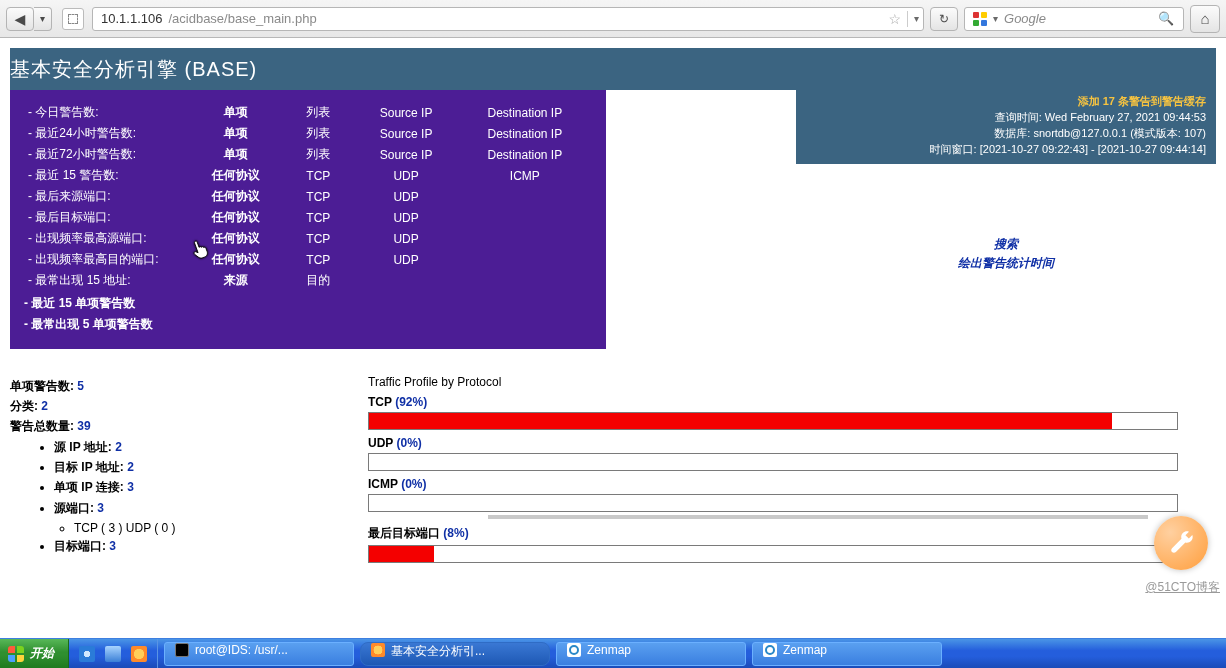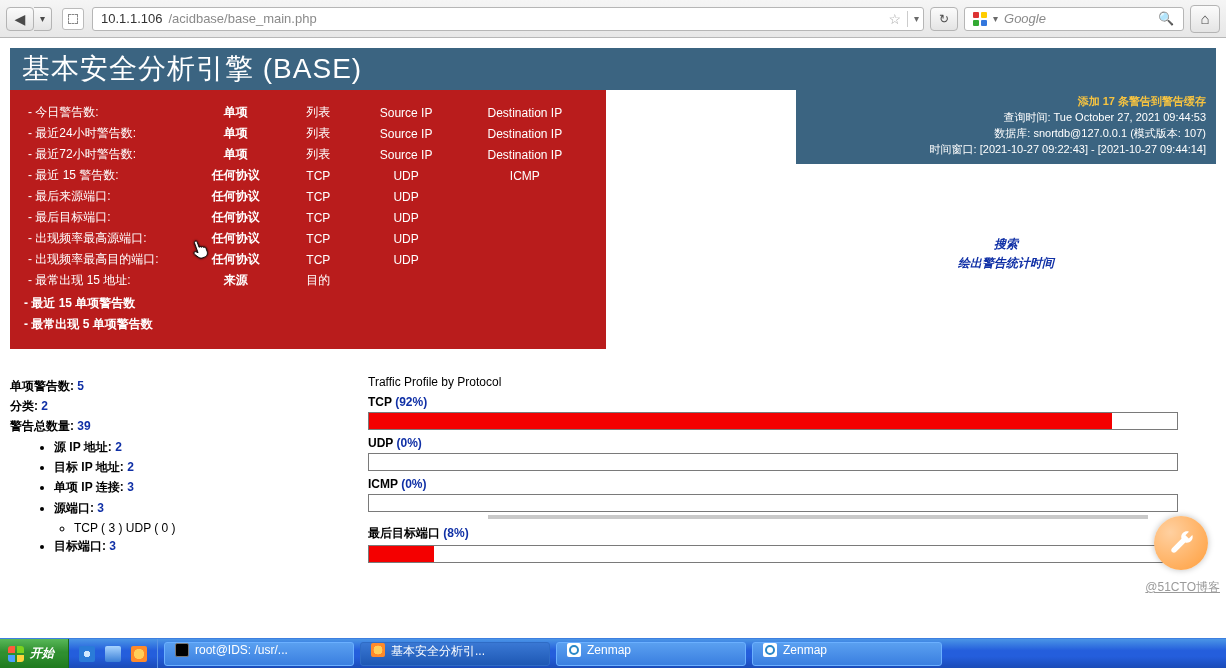--- a/index.html
+++ b/index.html
@@ -72,33 +72,33 @@
     position:relative;
     padding:10px 10px 0 10px;
     height:592px;
     overflow:hidden;
   }
   .title-bar{
     background:#3b6481;
     color:#fff;
     height:42px;
     display:flex;align-items:center;
-    padding:0 12px;
-    font-size:28px;
+    padding:0 0;
+    font-size:20px;
     letter-spacing:1px;
     font-family:"SimHei","Microsoft YaHei",sans-serif;
   }
   .two-panel{
     display:flex;
     gap:8px;
     align-items:flex-start;
   }
   .left-panel{
     width:596px;
-    background:#b91c1c;
+    background:#4c1d95;
     color:#fff;
     padding:12px 14px 14px 14px;
     font-size:12px;
   }
   .left-table{width:100%; border-collapse:collapse;}
   .left-table td{white-space:nowrap;padding:2px 4px;}
   .left-table .c1{width:160px;}
   .left-table .c2{width:90px;font-weight:bold;text-align:center;}
   .left-table .c3{width:70px;text-align:center;}
   .left-table .c4{width:100px;text-align:center;}
@@ -221,21 +221,21 @@
   .ic-ie{background:radial-gradient(circle,#cfe8ff 30%,#2a7bd8 31%);}
   .ic-desk{background:linear-gradient(#a8d4ff,#3a7fd6);}
   .ic-ff{background:radial-gradient(circle,#ffcf5a 45%,#ff8a2a 46%);}
   .tb-item{
     height:24px;display:flex;align-items:flex-start;gap:6px;
     background:linear-gradient(#5aa0f0,#3a7fe0);
     border:1px solid #6bb0ff;border-radius:3px;
     padding:0 10px;margin-left:6px;min-width:190px;
     color:#fff;
   }
-  .tb-item.active{background:linear-gradient(#3a78d4,#1e58b4);border-color:#2f6cc5;}
+  .tb-item.active{background:linear-gradient(#3a78d4,#1e58b4);border-color:#2f6cc5;border-radius:8px;}
   .tb-item .ticon{width:14px;height:14px;border-radius:2px;display:inline-block;}
   .ticon-term{background:#000;border:1px solid #777;}
   .ticon-ff{background:radial-gradient(circle,#ffcf5a 45%,#ff8a2a 46%);}
   .ticon-zen{background:#fff;position:relative;}
   .ticon-zen::after{content:"";position:absolute;inset:2px;border:2px solid #2a88c8;border-radius:50%;}
 
   .url-path{color:#8a8a8a;}
 </style>
 </head>
 <body>
@@ -342,21 +342,21 @@
       </table>
       <div class="extra" id="left-extra">
           <div>- 最近 15 单项警告数</div>
           <div>- 最常出现 5 单项警告数</div>
         </div>
     </div>
 
     <div style="display:flex;flex-direction:column;align-items:flex-end;flex:1;">
       <div class="right-info">
         <div class="gold">添加 17 条警告到警告缓存</div>
-        <div>查询时间: Tue October 27, 2021 09:44:53</div>
+        <div>查询时间: Wed February 27, 2021 09:44:53</div>
         <div>数据库: snortdb@127.0.0.1    (模式版本: 107)</div>
         <div>时间窗口: [2021-10-27 09:22:43] - [2021-10-27 09:44:14]</div>
       </div>
       <div class="right-center">
         <div>搜索</div>
         <div>绘出警告统计时间</div>
       </div>
     </div>
   </div>
 

